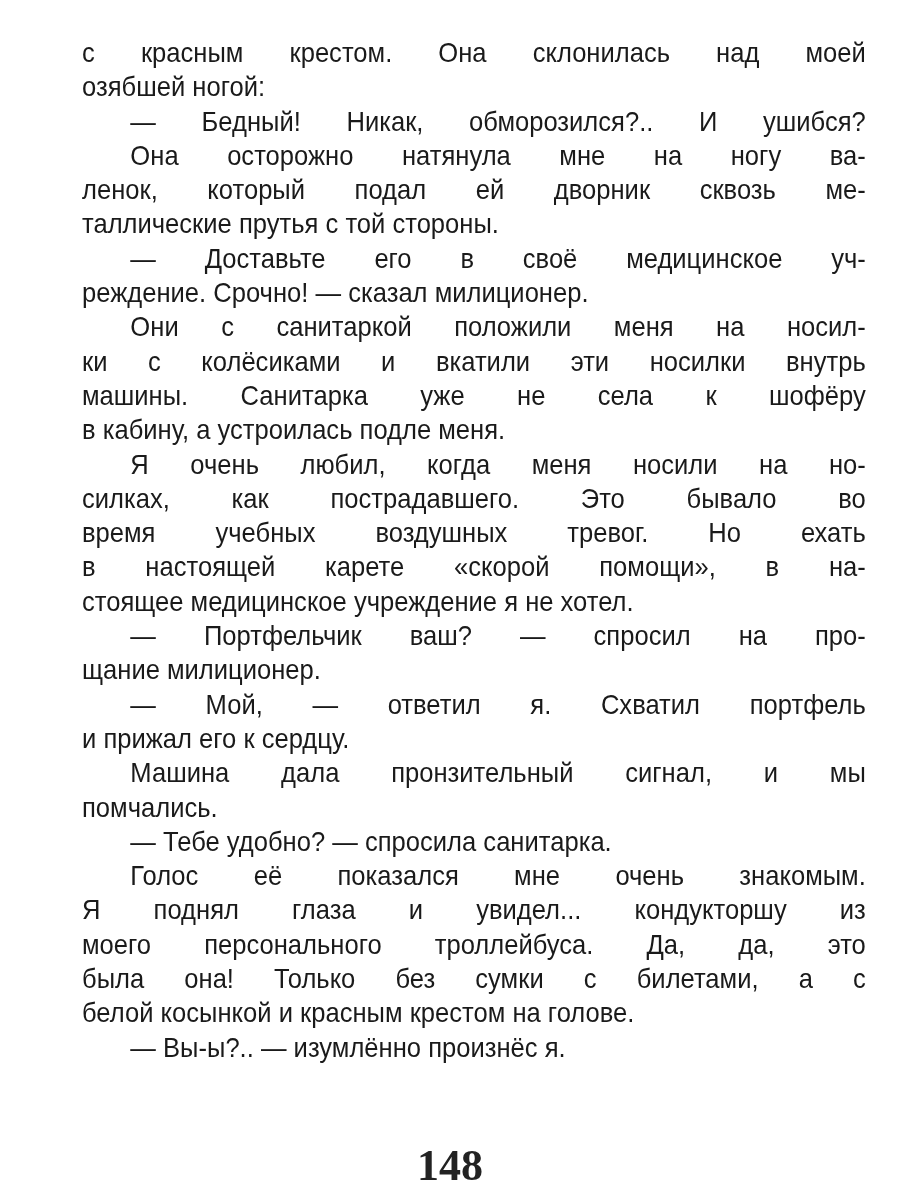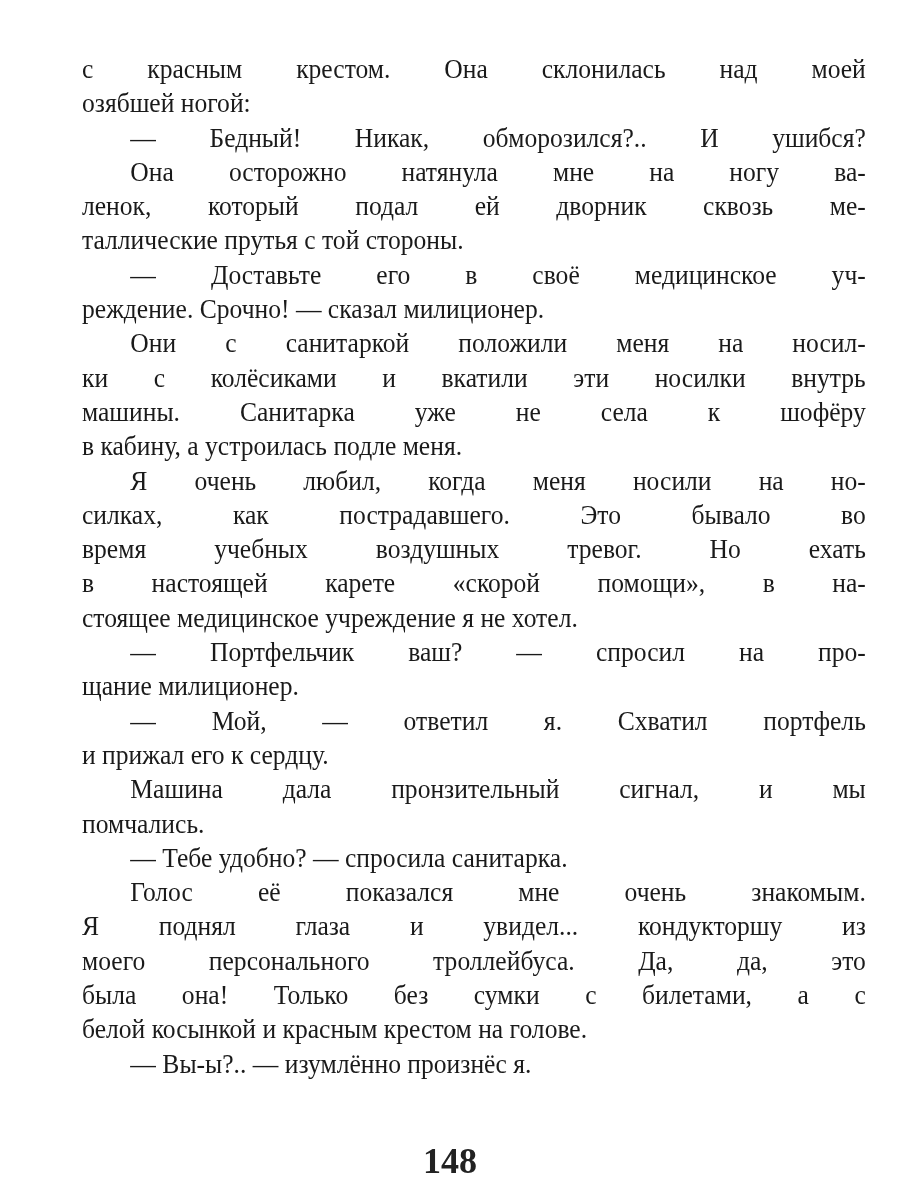--- a/index.html
+++ b/index.html
@@ -1,33 +1,33 @@
 <!DOCTYPE html>
 <html><head>
 <meta charset="utf-8">
 <style>
   html, body { margin: 0; padding: 0; }
   body {
     width: 900px; height: 1200px; background: #ffffff; position: relative; overflow: hidden;
     font-family: "Liberation Sans", "DejaVu Sans", sans-serif;
     color: #1a1a1a;
   }
-  .page { position: absolute; left: 82px; top: 52px; width: 784px; font-family: Liberation Serif, serif; }
+  .page { position: absolute; left: 82px; top: 36px; width: 784px; }
   .line {
     display: block; height: 34.3px; line-height: 34.3px;
     font-size: 27.5px; white-space: nowrap;
     text-align: justify; text-align-last: justify;
     transform: scaleX(0.93); transform-origin: left center; width: 107.5%;
   }
   .line.last { text-align-last: left; }
   .line.indent { padding-left: 52px; box-sizing: border-box; }
   .page-number {
     position: absolute; top: 1140px; left: 0; width: 900px; text-align: center;
     font-family: "Liberation Serif", "DejaVu Serif", serif; font-weight: bold;
-    font-size: 36px; color: #222;
+    font-size: 44px; color: #222;
   }
 </style>
 </head>
 <body>
 
 <div class="page" id="page-body">
     <span class="line">с красным крестом. Она склонилась над моей</span>
     <span class="line last">озябшей ногой:</span>
     <span class="line indent">— Бедный! Никак, обморозился?.. И ушибся?</span>
     <span class="line indent">Она осторожно натянула мне на ногу ва-</span>

